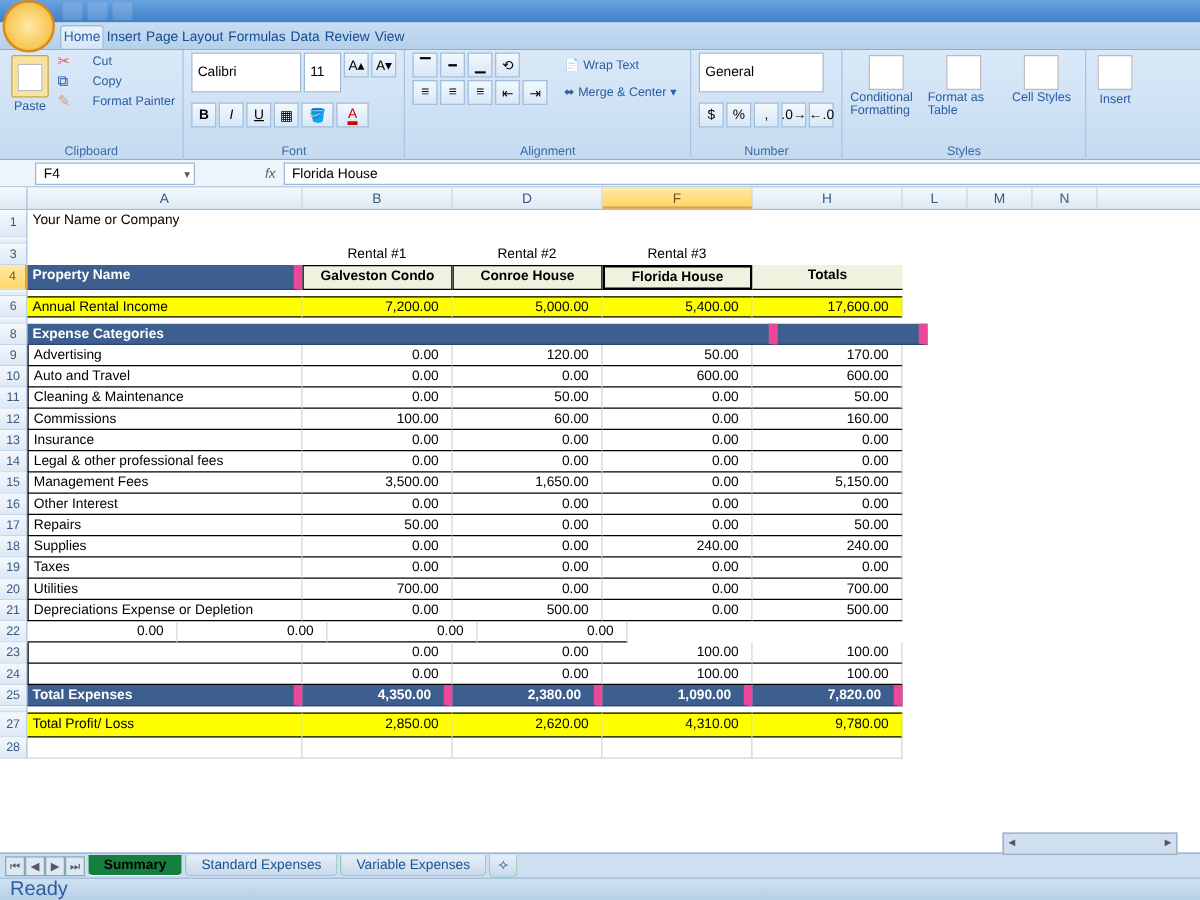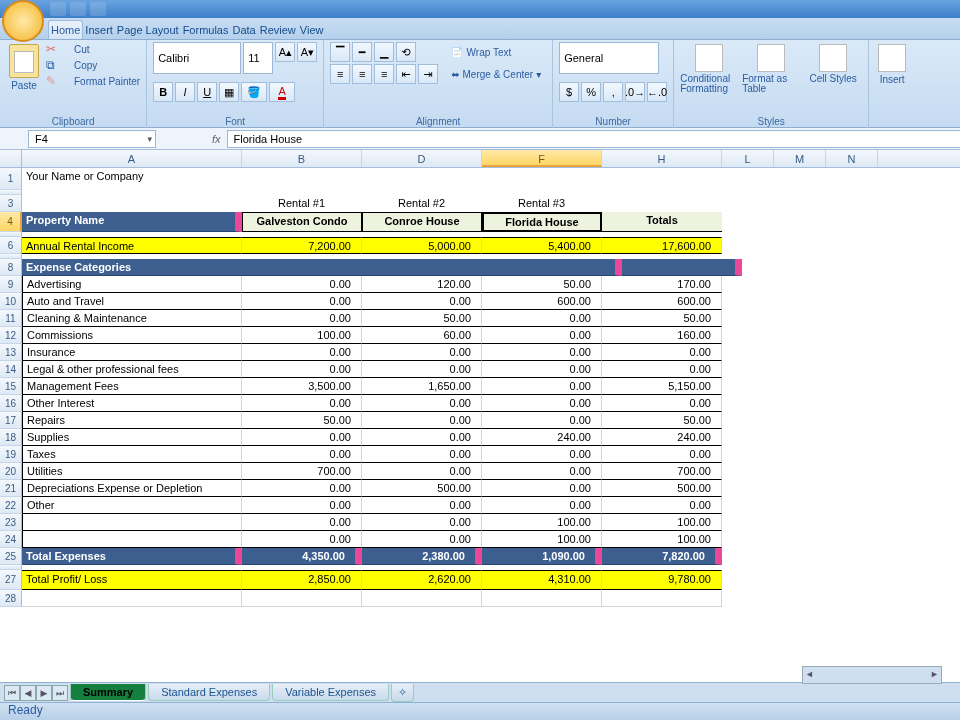--- a/index.html
+++ b/index.html
@@ -79,21 +79,21 @@
 .sheettabs { position: absolute; bottom: 18px; left: 0; right: 0; height: 20px; background: #cddff1; border-top: 1px solid #90aed0; display: flex; align-items: center; }
 .sheetnav { display: flex; margin-left: 4px; }
 .sheetnav span { width: 16px; height: 16px; border: 1px solid #8aa; background: #dce8f4; text-align: center; font-size: 9px; line-height: 14px; color: #556; cursor:pointer;}
 .stab { padding: 2px 12px; font-size: 11px; background: linear-gradient(#e7eef7,#c9daec); border: 1px solid #9cb; border-top: none; margin-left: 2px; border-radius: 0 0 4px 4px; cursor:pointer; color:#1a5490;}
 .stab.active { background: #15803d; font-weight: bold; color:#000; border-bottom:1px solid #fff; }
 .hscroll { position:absolute; right:18px; bottom:18px; width:140px; height:18px; background:#cfdff0; border:1px solid #9ab; }
 .hscroll::before{content:"◄";position:absolute;left:2px;font-size:9px;color:#556;top:2px;}
 .hscroll::after{content:"►";position:absolute;right:2px;font-size:9px;color:#556;top:2px;}
 
 
-.status { position: absolute; bottom: 0; left: 0; right: 0; height: 18px; background: linear-gradient(#d0e1f2,#b7cfe8); border-top: 1px solid #90aed0; font-size: 12px; color: #2a5ca0; padding: 0 8px; }
+.status { position: absolute; bottom: 0; left: 0; right: 0; height: 18px; background: linear-gradient(#d0e1f2,#b7cfe8); border-top: 1px solid #90aed0; font-size: 16px; color: #2a5ca0; padding: 0 8px; }
 
 
 .cA{width:220px} .cB{width:120px} .cD{width:120px} .cF{width:120px} .cH{width:120px} .cL{width:52px} .cM{width:52px} .cN{width:52px}
 .row.short{height:5px;} .row.short .rowhdr{line-height:5px;font-size:0;} .row.short .cell{line-height:5px;}
 </style>
 </head>
 <body>
 
 <div class="titlebar">
   <div class="office-btn"></div>
@@ -419,21 +419,20 @@
       <div class="row datarow">
         <div class="rowhdr">21</div>
         <div class="cell cA first">Depreciations Expense or Depletion</div>
         <div class="cell cB num">0.00</div>
         <div class="cell cD num">500.00</div>
         <div class="cell cF num">0.00</div>
         <div class="cell cH num">500.00</div>
       </div>
       <div class="row datarow">
         <div class="rowhdr">22</div>
-        <div class="cell cA first">Other</div>
         <div class="cell cB num">0.00</div>
         <div class="cell cD num">0.00</div>
         <div class="cell cF num">0.00</div>
         <div class="cell cH num">0.00</div>
       </div>
       <div class="row datarow">
         <div class="rowhdr">23</div>
         <div class="cell cA first"></div>
         <div class="cell cB num">0.00</div>
         <div class="cell cD num">0.00</div>

